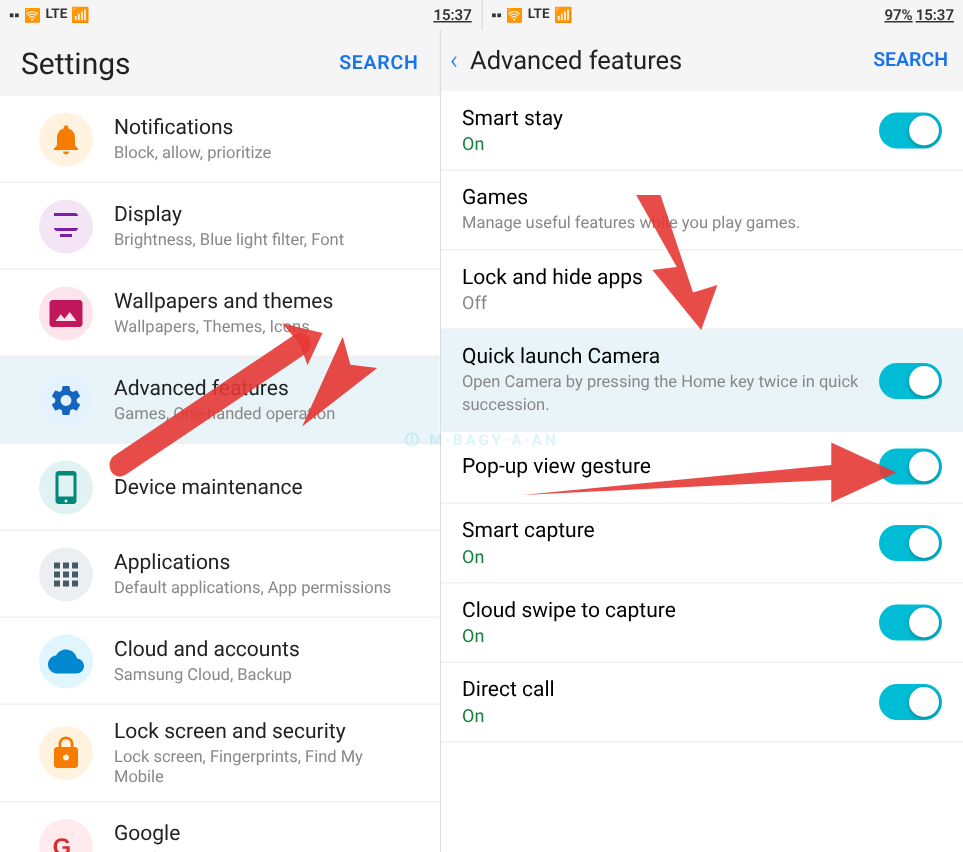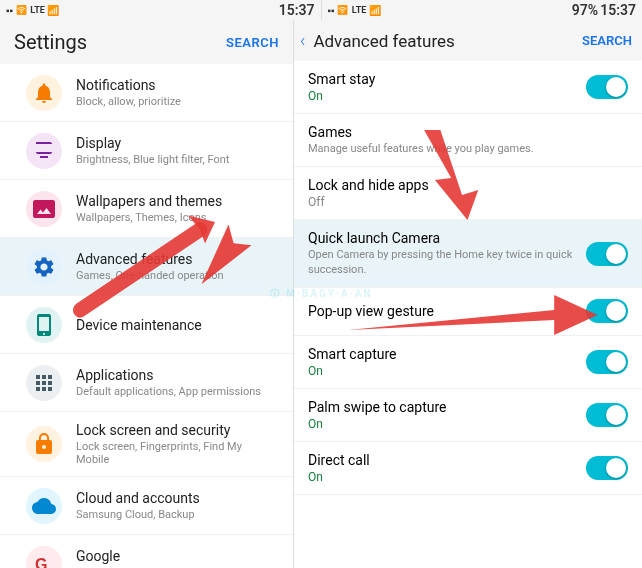--- a/index.html
+++ b/index.html
@@ -29,21 +29,21 @@
       padding: 0 6px;
       font-size: 10px;
       font-weight: 600;
       color: #333;
       background: #f5f5f5;
     }
     .status-bar.right {
       border-left: 1px solid #ddd;
     }
     .status-left-icons { display: flex; gap: 3px; align-items: center; }
-    .status-right-icons { display: flex; gap: 2px; align-items: flex-end; font-size: 14px; }
+    .status-right-icons { display: flex; gap: 2px; align-items: flex-end; font-size: 10px; text-decoration: underline; }
 
     
     .left-panel {
       width: 294px;
       background: #f5f5f5;
       display: flex;
       flex-direction: column;
       border-right: 1px solid #ddd;
     }
 
@@ -357,43 +357,43 @@
           </div>
         </div>
         <div class="item-text">
           <div class="item-title">Applications</div>
           <div class="item-subtitle">Default applications, App permissions</div>
         </div>
       </div>
 
       <div class="settings-item">
         <div class="item-icon">
+          <div class="icon-circle" style="background:#e1f5fe">
+            <svg viewBox="0 0 24 24" fill="#0288d1">
+                <path d="M19.35 10.04C18.67 6.59 15.64 4 12 4 9.11 4 6.6 5.64 5.35 8.04 2.34 8.36 0 10.91 0 14c0 3.31 2.69 6 6 6h13c2.76 0 5-2.24 5-5 0-2.64-2.05-4.78-4.65-4.96z"></path>
+              </svg>
+          </div>
+        </div>
+        <div class="item-text">
+          <div class="item-title">Cloud and accounts</div>
+          <div class="item-subtitle">Samsung Cloud, Backup</div>
+        </div>
+      </div>
+
+      <div class="settings-item">
+        <div class="item-icon">
           <div class="icon-circle" style="background:#fff3e0">
             <svg viewBox="0 0 24 24" fill="#f57c00">
                 <path d="M18 8h-1V6c0-2.76-2.24-5-5-5S7 3.24 7 6v2H6c-1.1 0-2 .9-2 2v10c0 1.1.9 2 2 2h12c1.1 0 2-.9 2-2V10c0-1.1-.9-2-2-2zm-6 9c-1.1 0-2-.9-2-2s.9-2 2-2 2 .9 2 2-.9 2-2 2zm3.1-9H8.9V6c0-1.71 1.39-3.1 3.1-3.1 1.71 0 3.1 1.39 3.1 3.1v2z"></path>
               </svg>
           </div>
         </div>
         <div class="item-text">
           <div class="item-title">Lock screen and security</div>
           <div class="item-subtitle">Lock screen, Fingerprints, Find My Mobile</div>
-        </div>
-      </div>
-
-      <div class="settings-item">
-        <div class="item-icon">
-          <div class="icon-circle" style="background:#e1f5fe">
-            <svg viewBox="0 0 24 24" fill="#0288d1">
-                <path d="M19.35 10.04C18.67 6.59 15.64 4 12 4 9.11 4 6.6 5.64 5.35 8.04 2.34 8.36 0 10.91 0 14c0 3.31 2.69 6 6 6h13c2.76 0 5-2.24 5-5 0-2.64-2.05-4.78-4.65-4.96z"></path>
-              </svg>
-          </div>
-        </div>
-        <div class="item-text">
-          <div class="item-title">Cloud and accounts</div>
-          <div class="item-subtitle">Samsung Cloud, Backup</div>
         </div>
       </div>
 
       <div class="settings-item">
         <div class="item-icon">
           <div class="icon-circle" style="background:#ffebee">
             <svg viewBox="0 0 24 24" fill="#d32f2f">
                 <text x="3" y="18" font-size="16" font-weight="bold" font-family="Arial">G</text>
               </svg>
           </div>
@@ -464,21 +464,21 @@
           <div class="feature-title">Smart capture</div>
           <div class="feature-status">On</div>
         </div>
         <div class="toggle on">
           <div class="toggle-knob"></div>
         </div>
       </div>
 
       <div class="feature-item">
         <div class="feature-content">
-          <div class="feature-title">Palm swipe to capture</div>
+          <div class="feature-title">Cloud swipe to capture</div>
           <div class="feature-status">On</div>
         </div>
         <div class="toggle on">
           <div class="toggle-knob"></div>
         </div>
       </div>
 
       <div class="feature-item">
         <div class="feature-content">
           <div class="feature-title">Direct call</div>

